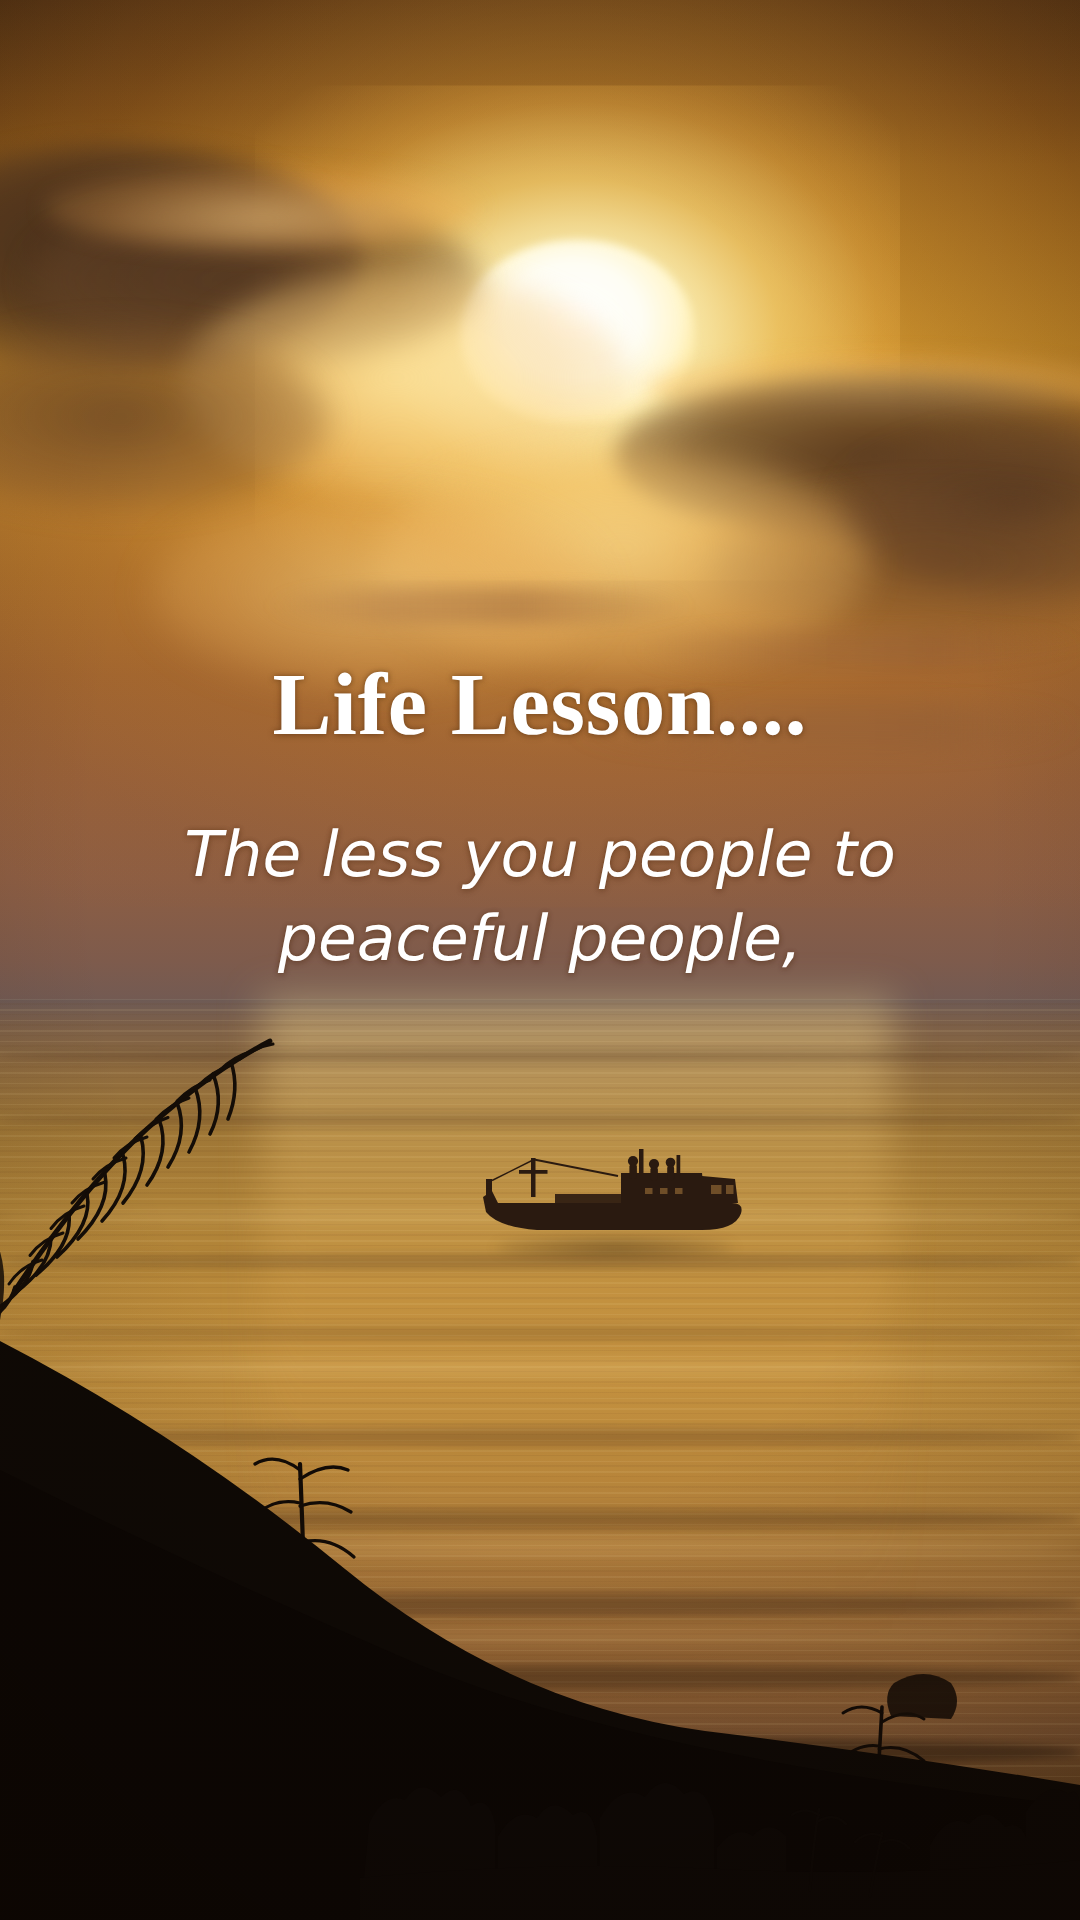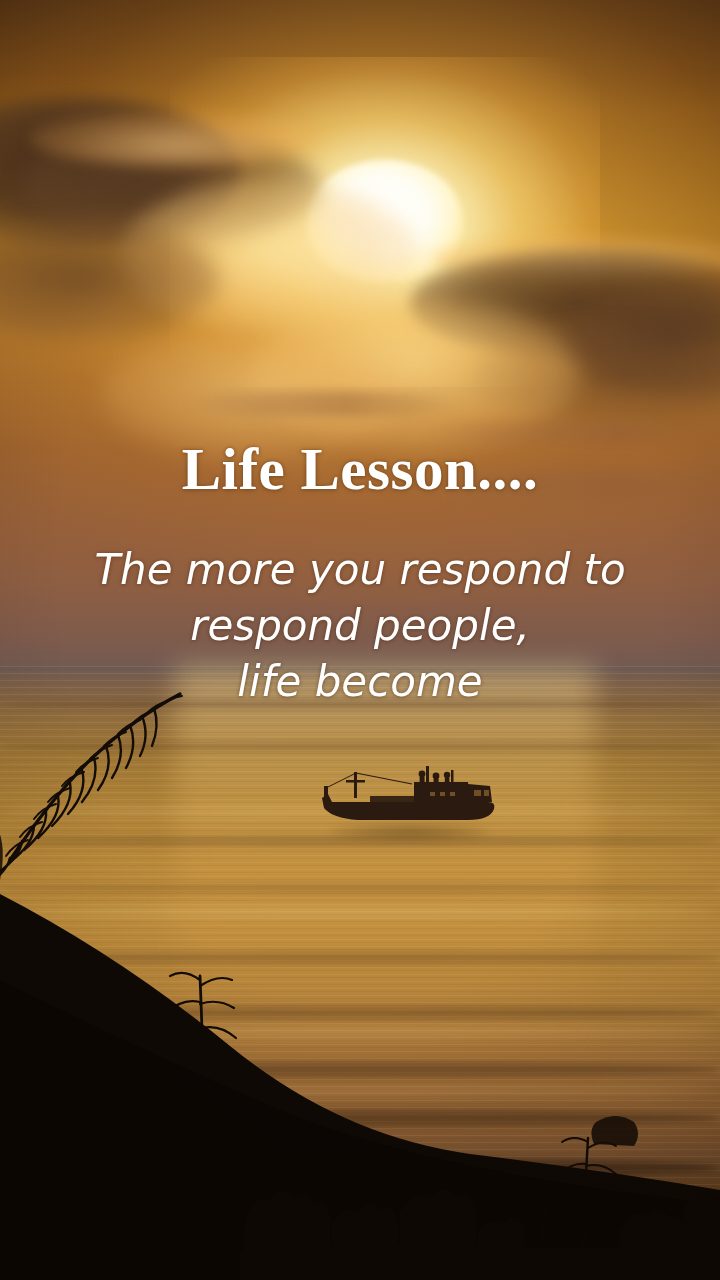--- a/index.html
+++ b/index.html
@@ -630,19 +630,18 @@
       </g>
     </svg>
   </div>
 
   <div class="vignette"></div>
 
   <div class="text-layer">
     <div class="quote-title">Life Lesson....</div>
 
     <div class="quote-body">
-      <span class="line">The more you respond to</span>
-      <span class="line">respond people,</span>
-      <span class="line">life become</span>
+      <span class="line">The less you people to</span>
+      <span class="line">peaceful people,</span>
     </div>
   </div>
 
 </div>
 
 </body></html>

